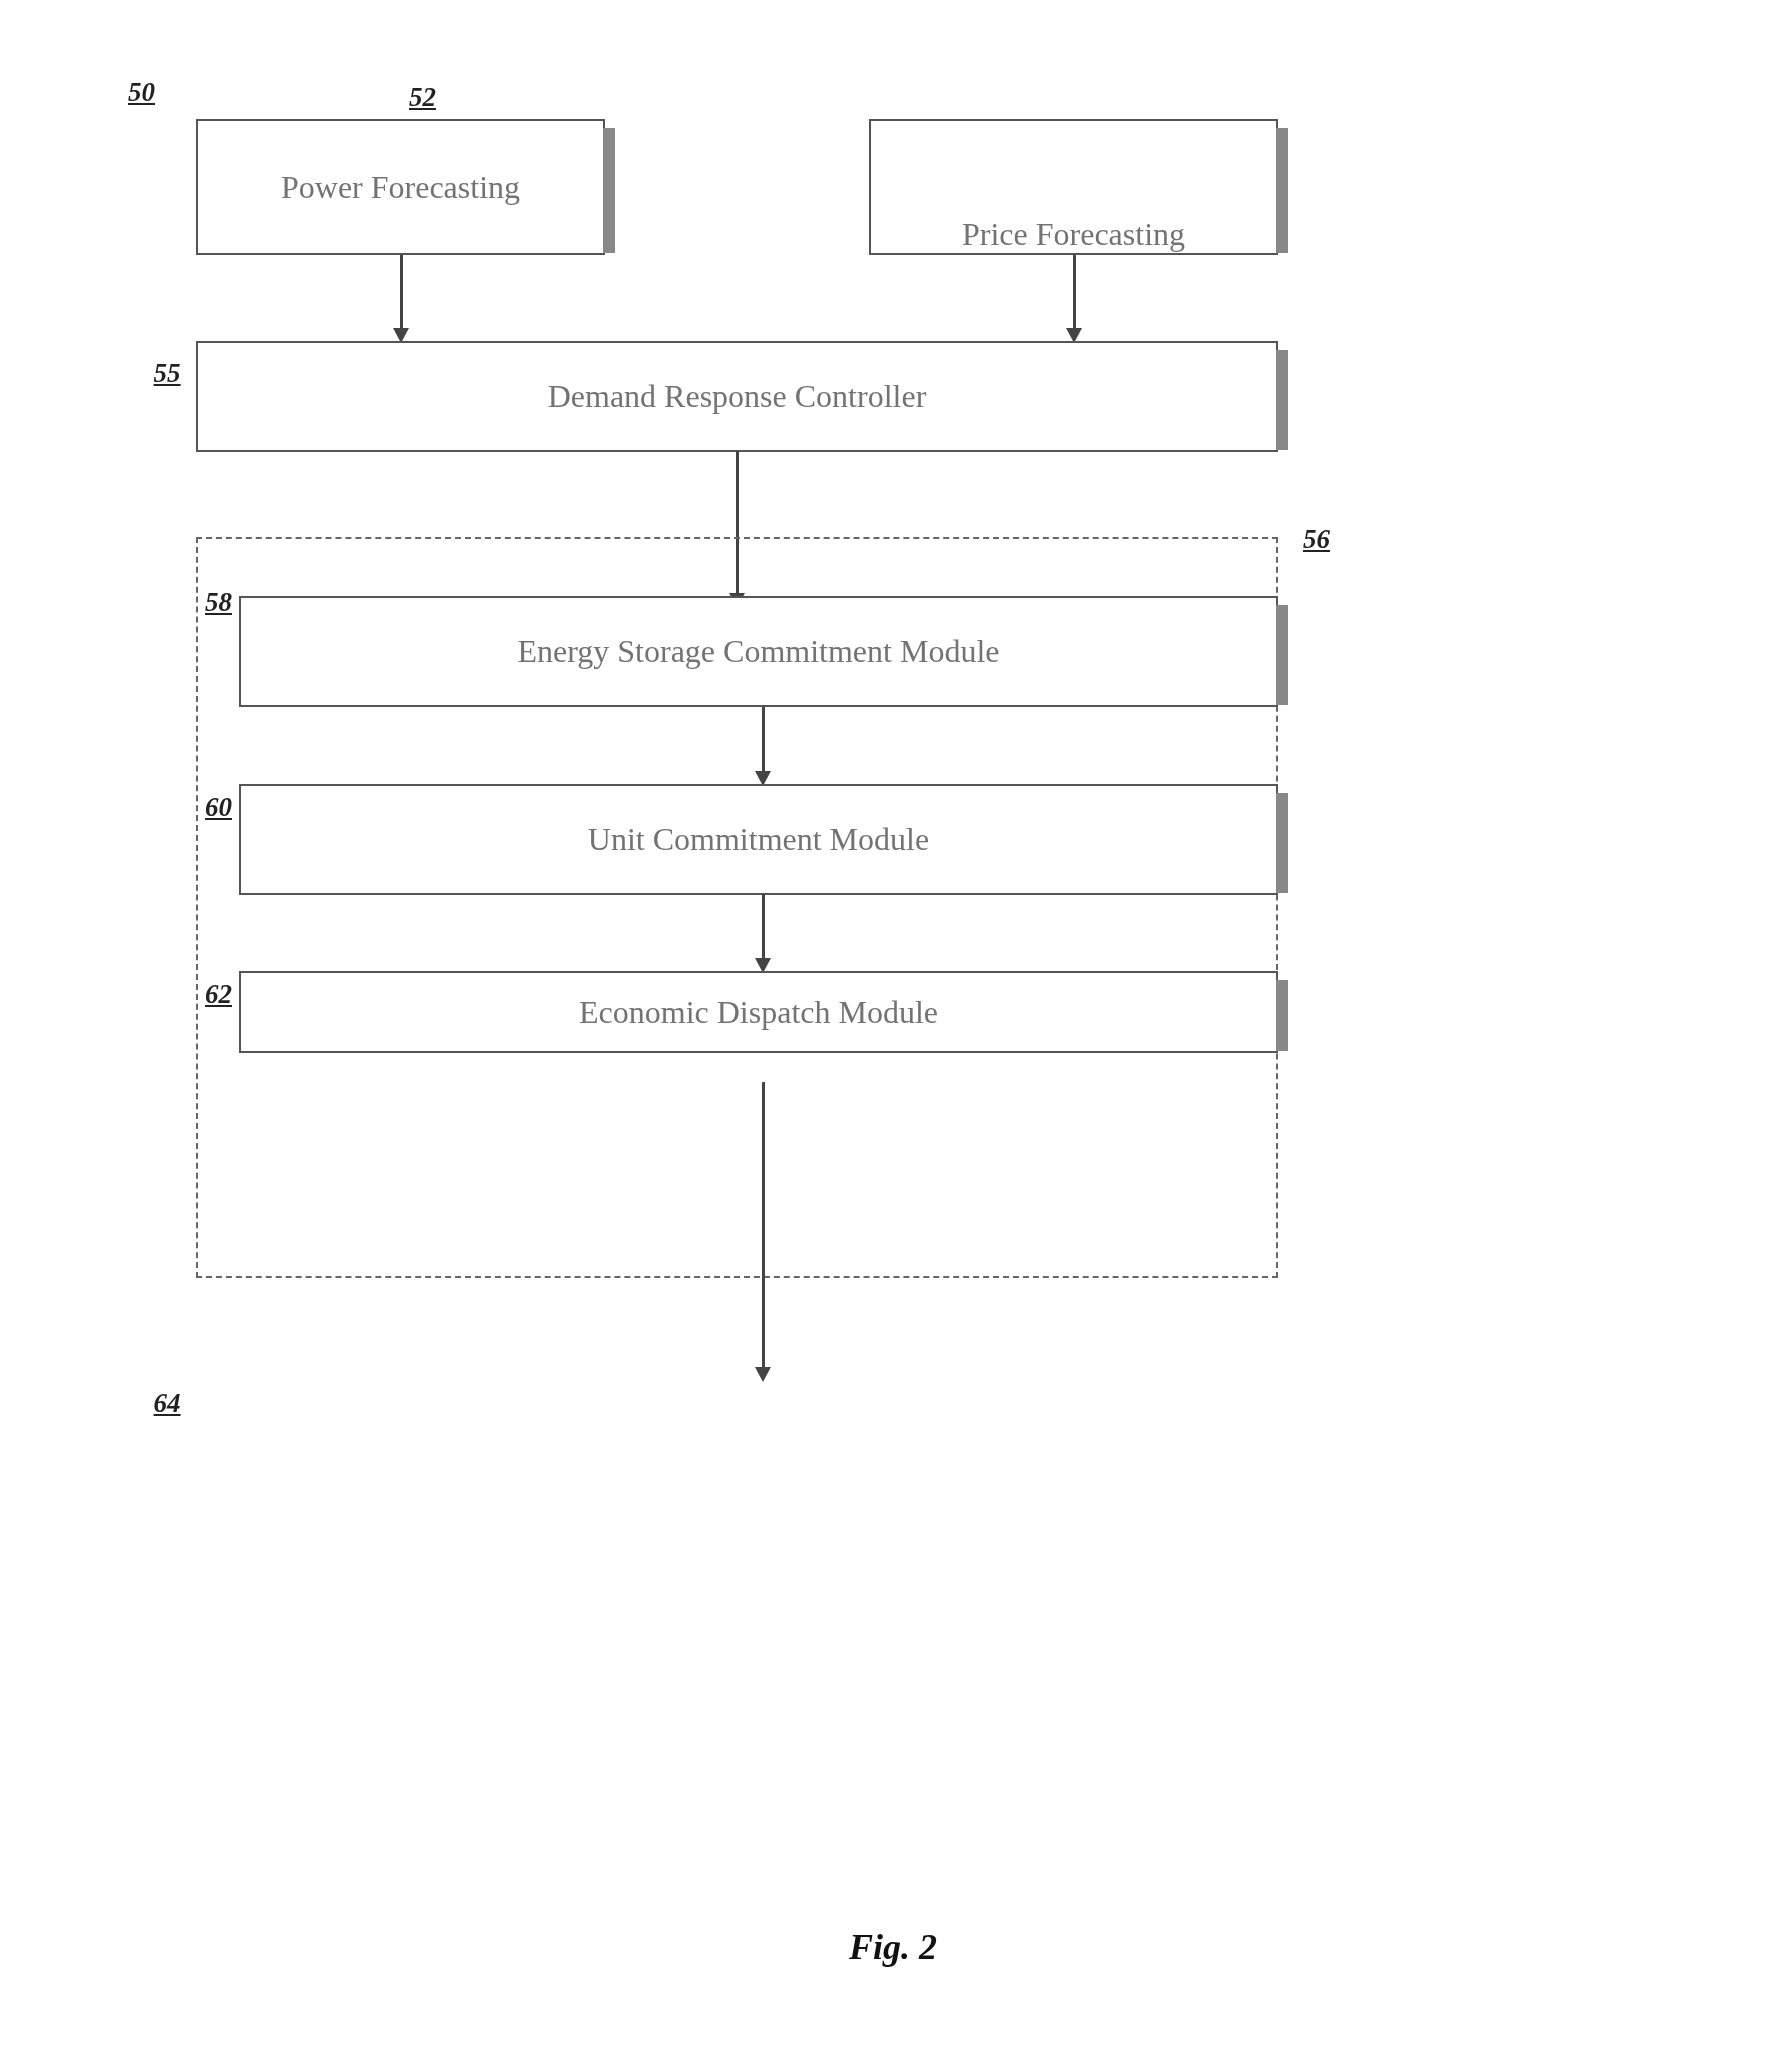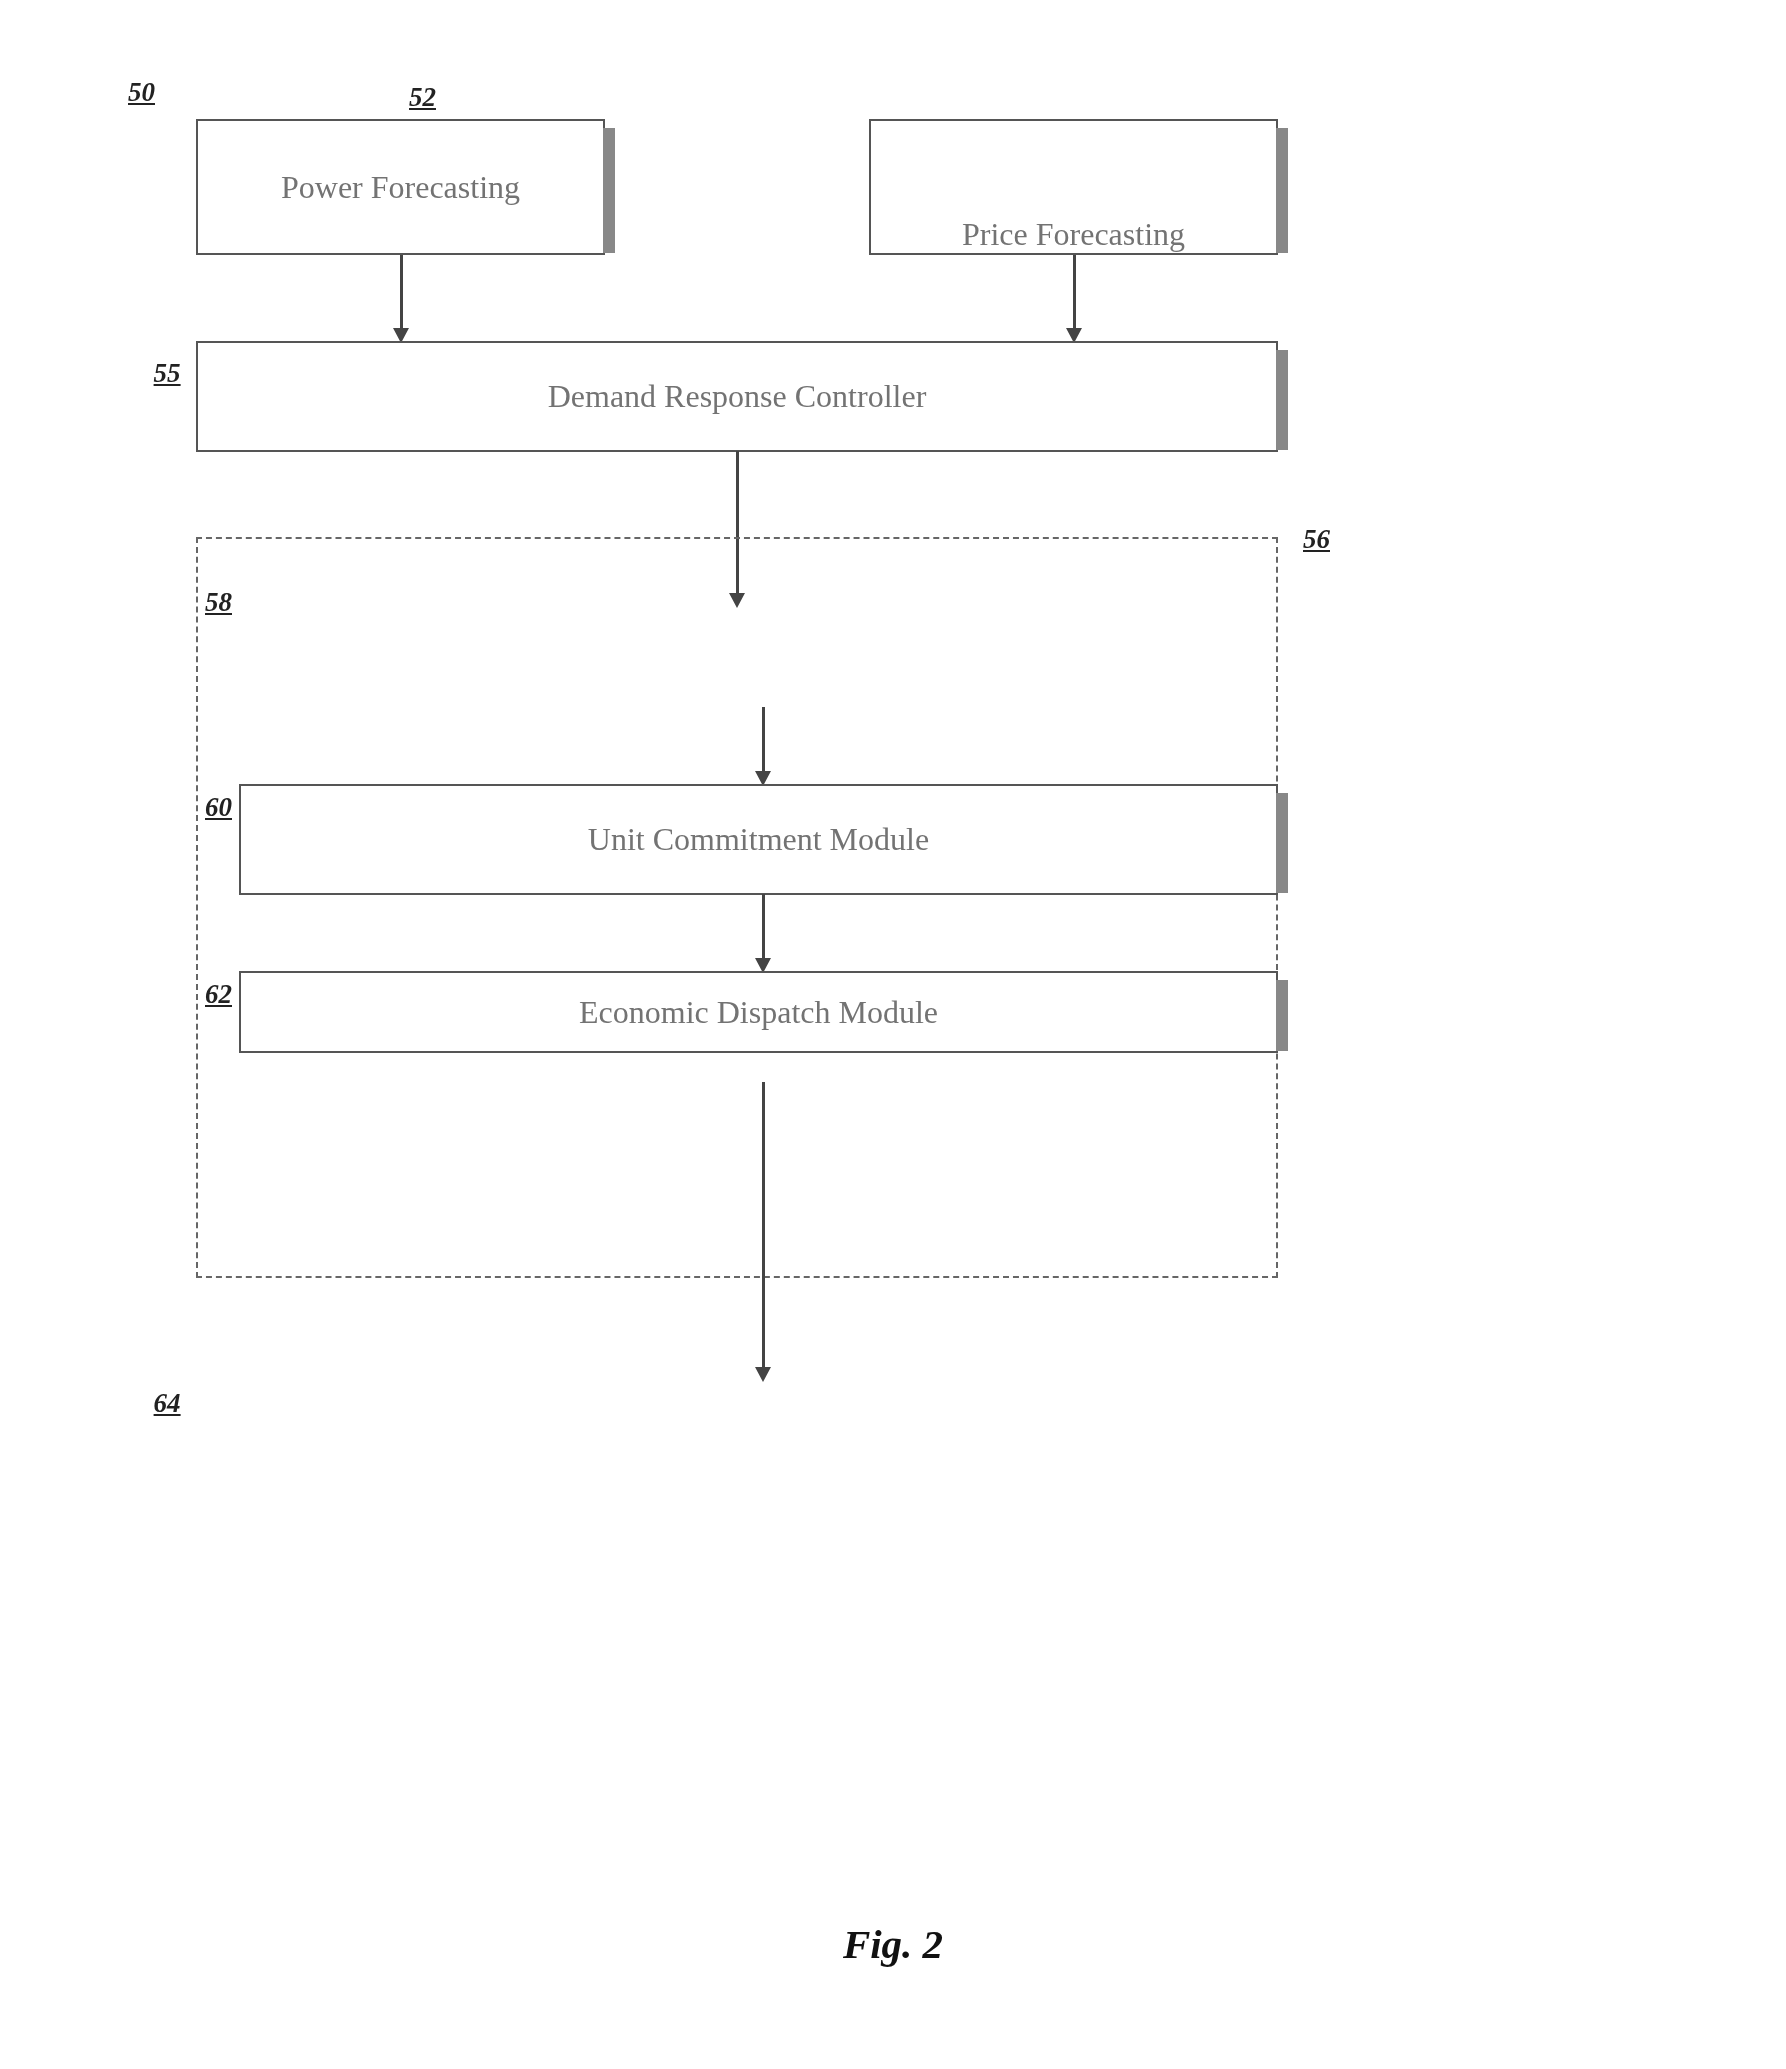--- a/index.html
+++ b/index.html
@@ -142,21 +142,21 @@
       border-top: 15.3px solid #444;
       transform: translateX(-50%);
     }
 
     
     .fig-caption {
       position: absolute;
       bottom: 102px;
       left: 50%;
       transform: translateX(-50%);
-      font-size: 41px;
+      font-size: 36px;
       font-style: italic;
       font-weight: 700;
       color: #111;
       white-space: nowrap;
     }
 
     
     .ref-underline {
       text-decoration: underline;
     }
@@ -194,20 +194,23 @@
 
   <div class="arrow arrow-v" style="left:608px; top:400px; height:145px;"></div>
   <div class="arrowhead-down" style="left:609px; top:542px;"></div>
 
   <span class="ref-label ref-underline" style="left:1175px; top:473px;">56</span>
 
   <div class="dashed-box"></div>
 
   <span class="ref-label ref-underline" style="left:77px; top:536px;">58</span>
 
+  <div class="box box-energy">
+    <span>Energy Storage Commitment Module</span>
+  </div>
 
   <div class="arrow arrow-v" style="left:634px; top:656px; height:66px;"></div>
   <div class="arrowhead-down" style="left:635px; top:720px;"></div>
 
   <span class="ref-label ref-underline" style="left:77px; top:741px;">60</span>
 
   <div class="box box-unit">
     <span>Unit Commitment Module</span>
   </div>
 

